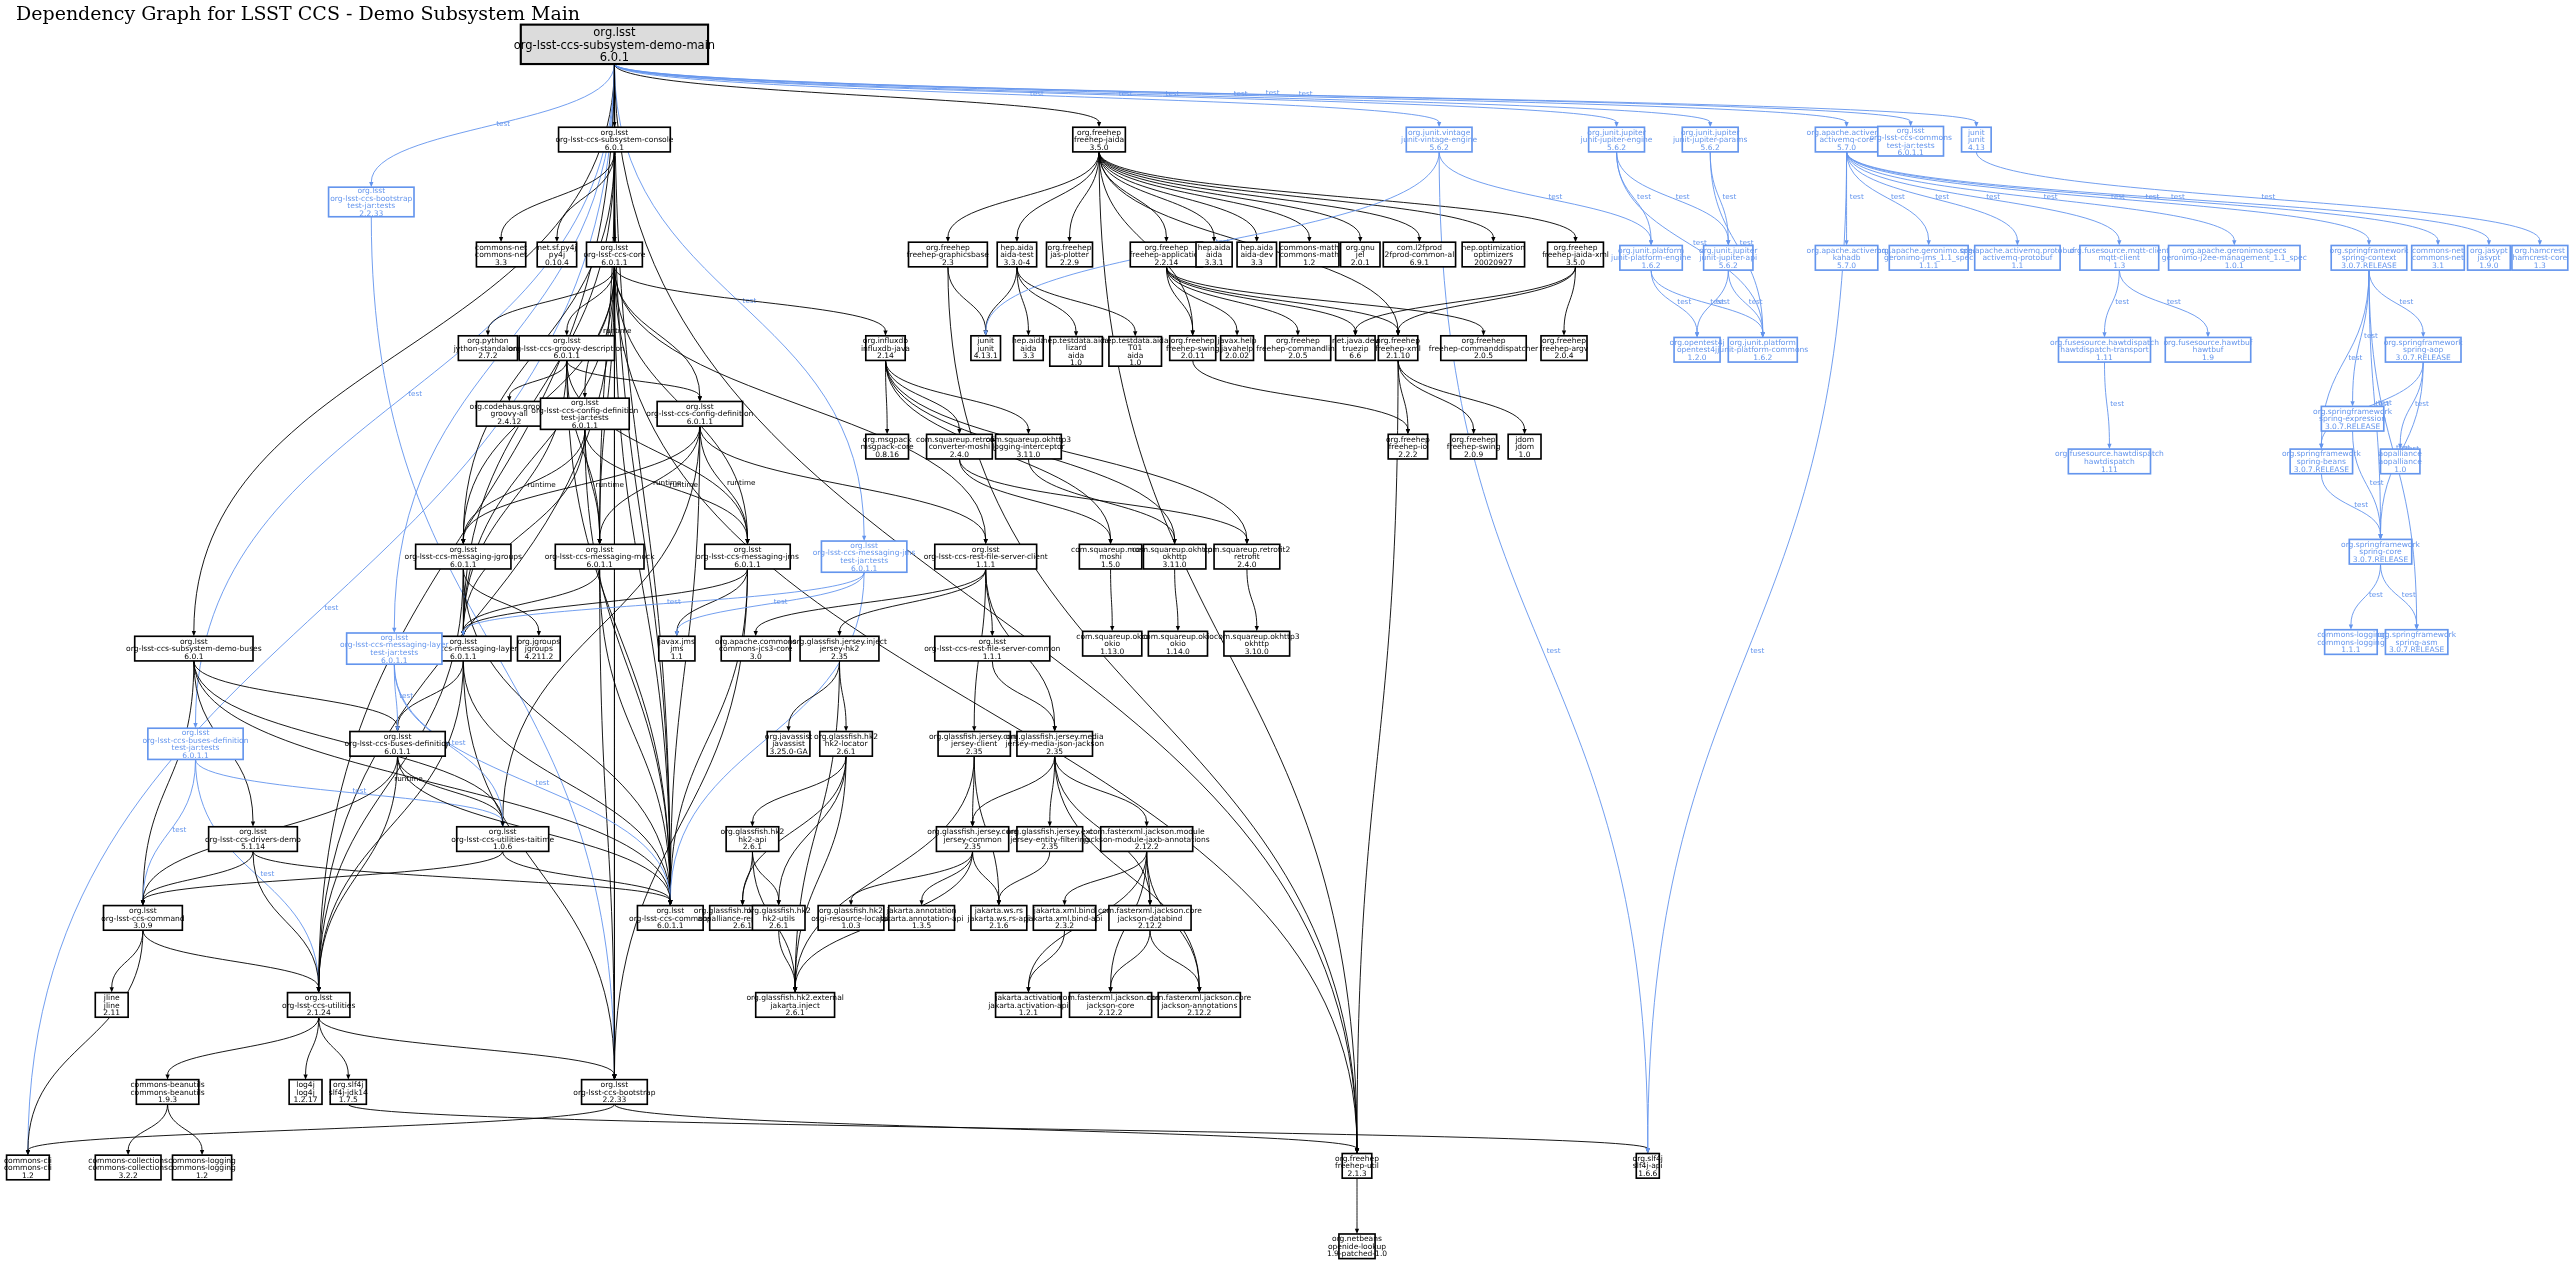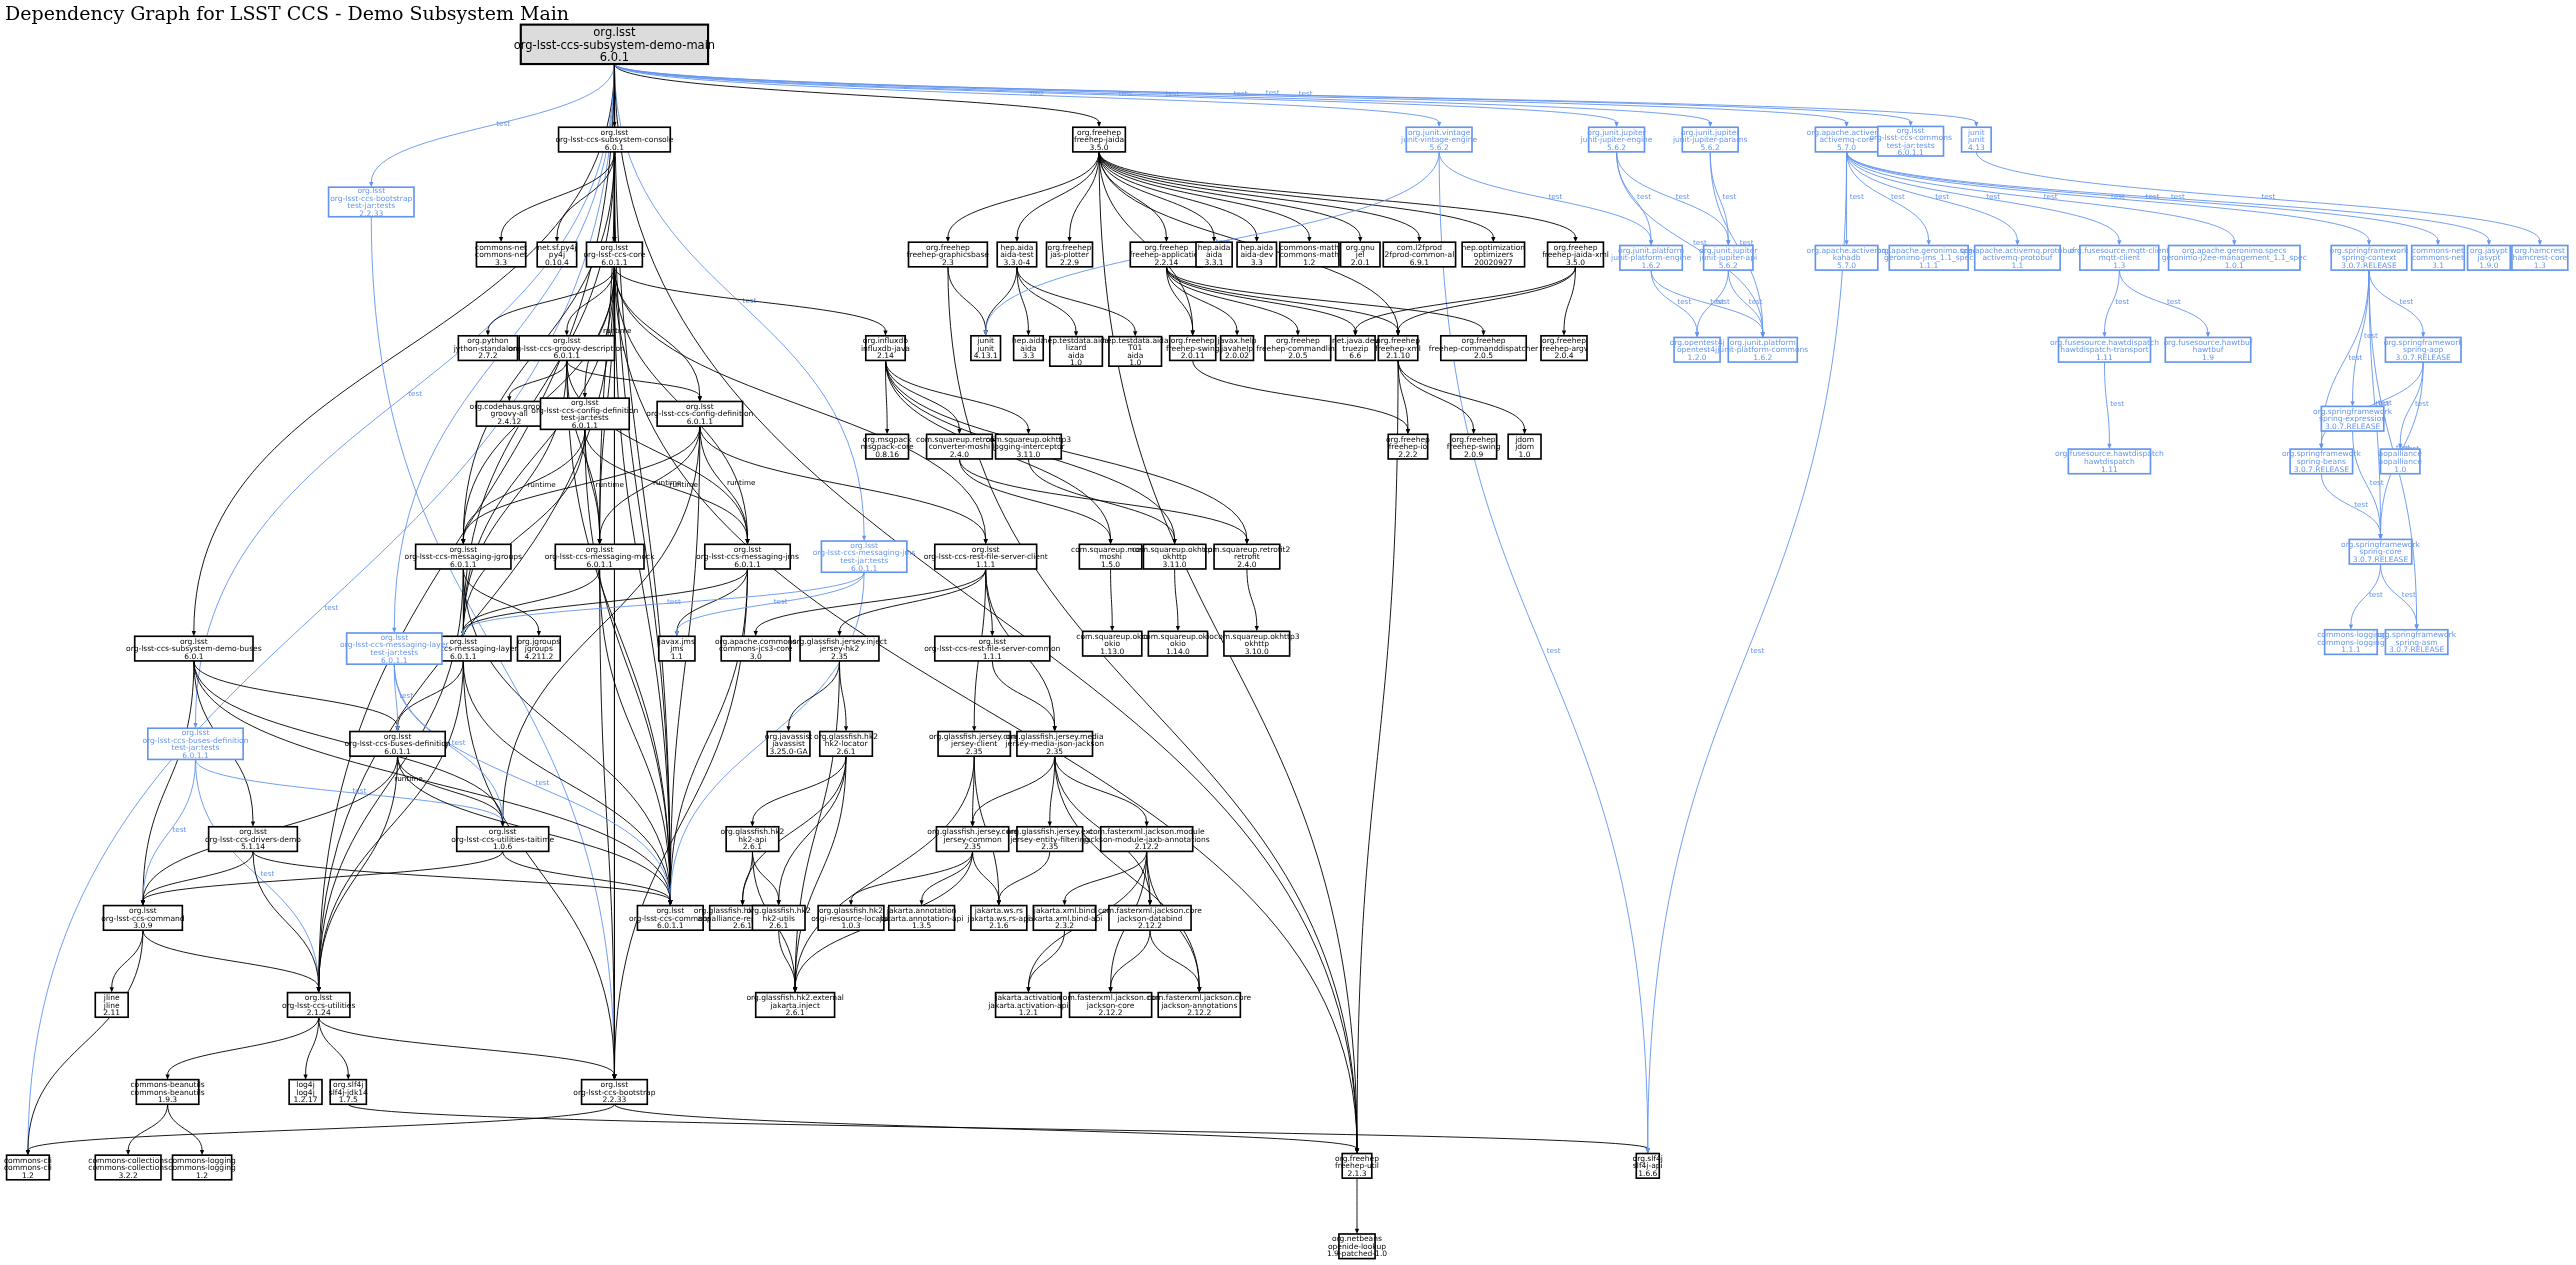--- a/index.html
+++ b/index.html
@@ -1,17 +1,17 @@
 <!DOCTYPE html>
 <html style="font-size:9px"><head>
 <meta charset="utf-8">
 <style>
   html, body { margin: 0; padding: 0; background: #ffffff; }
   body { width: 2576px; height: 1266px; overflow: hidden; position: relative; font-family: "DejaVu Sans", sans-serif; }
-  #title { position: absolute; left: 5px; top: 2.2px; font-family: "DejaVu Serif", serif; font-size: 19px; color: #000; margin: 0; font-weight: normal; }
+  #title { position: absolute; left: 16px; top: 2.2px; font-family: "DejaVu Serif", serif; font-size: 19px; color: #000; margin: 0; font-weight: normal; }
   #graph { position: absolute; left: 0; top: 0; width: 2576px; height: 1266px; }
   .node rect { fill: #ffffff; stroke: #000; stroke-width: 1; }
   .node.test rect { stroke: #6495ed; }
   .node.root rect { fill: #dcdcdc; stroke-width: 1.3; }
   .node text { font-family: "DejaVu Sans", sans-serif; font-size: 4.6px; fill: #000; text-anchor: middle; }
   .node.test text { fill: #6495ed; }
   .node.root text { font-size: 7px; }
   .edge path { fill: none; stroke: #000; stroke-width: 0.55; }
   .edge.test path { stroke: #6495ed; }
   .edge polygon { fill: #000; stroke: none; }

